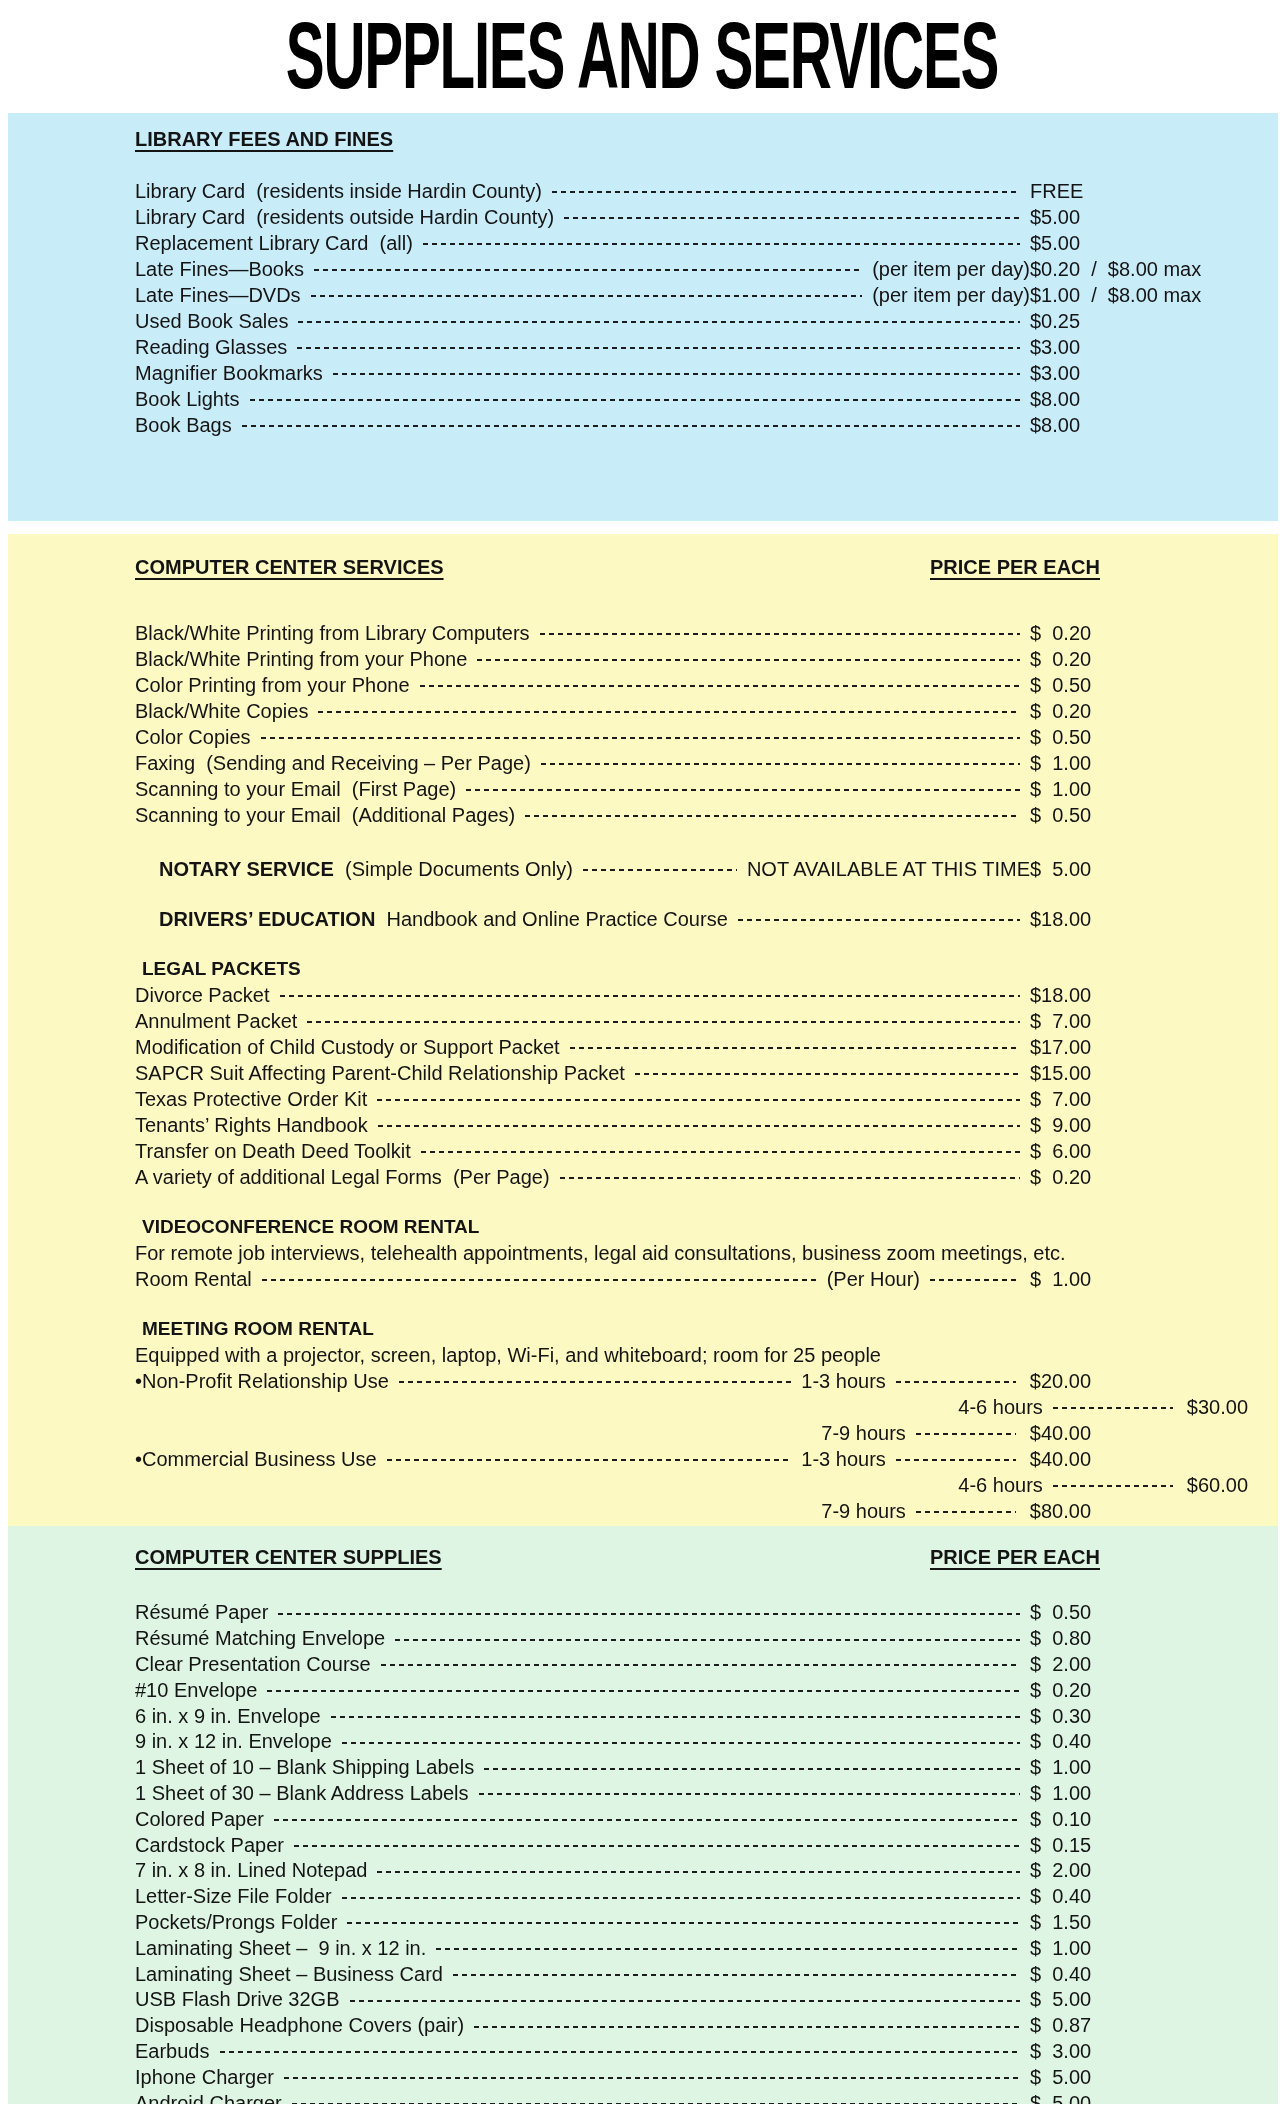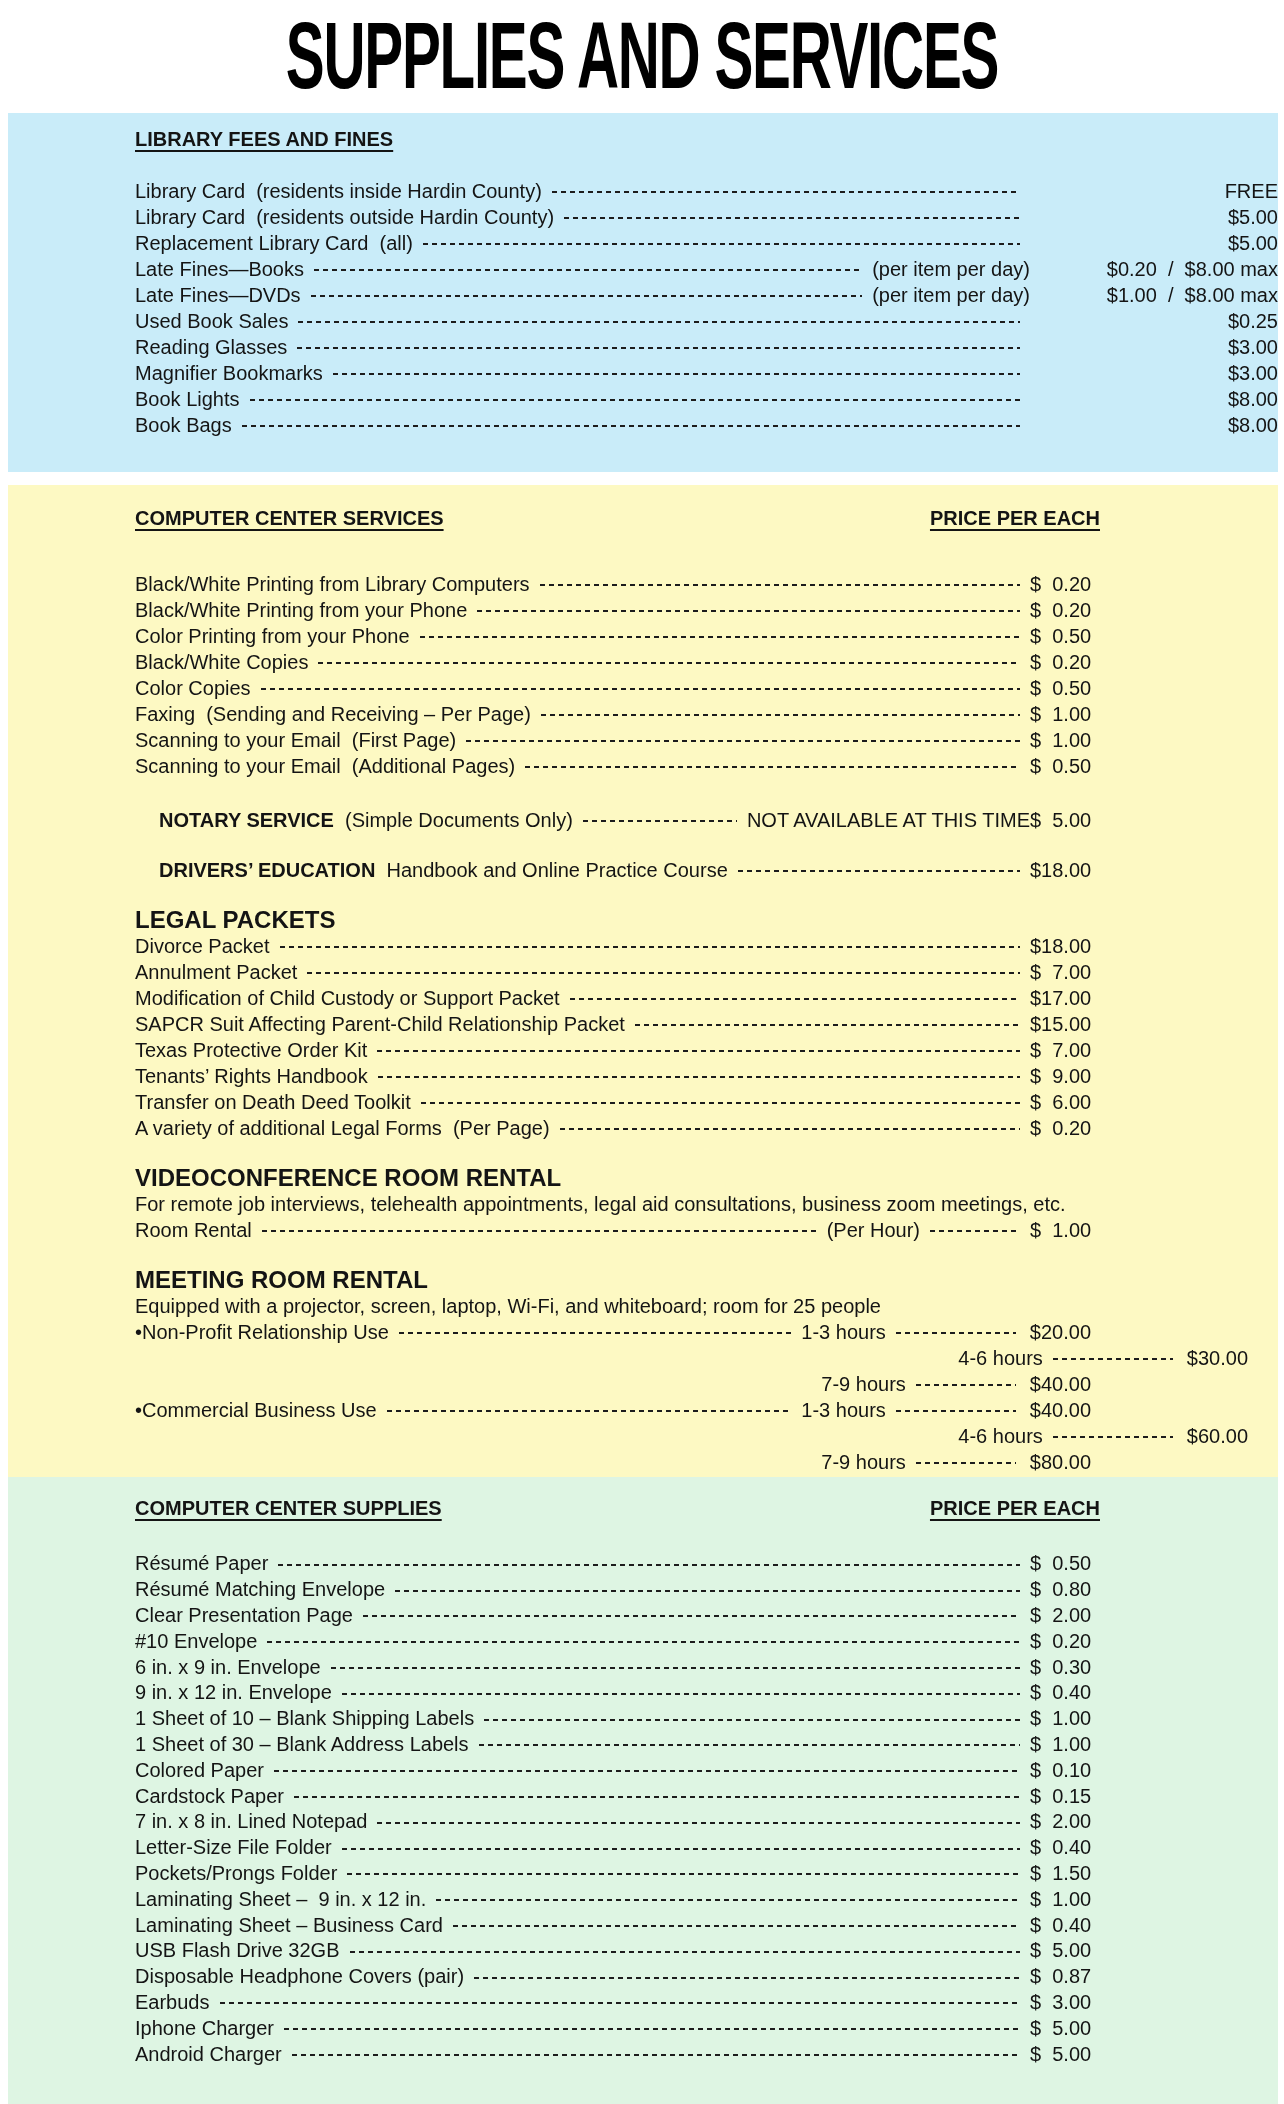--- a/index.html
+++ b/index.html
@@ -11,27 +11,27 @@
   .title{
     margin-top:6px;height:100px;line-height:100px;text-align:center;
     font-weight:700;font-size:94px;letter-spacing:-2px;
     transform:scaleX(0.62);transform-origin:50% 50%;
     white-space:nowrap;color:#000;
   }
   .band{
     margin-left:8px;width:1270px;box-sizing:border-box;
     padding-left:127px;padding-right:0;
   }
-  .band.blue{background:#c9ecf9;height:359px;padding-top:13px;margin-top:7px;text-align:right;}
+  .band.blue{background:#c9ecf9;height:408px;padding-top:13px;margin-top:7px;}
   .band.yellow{background:#fdf9c3;height:992px;padding-top:20px;margin-top:13px;}
   .band.green{background:#def5e3;height:636px;padding-top:18px;}
   .heads{display:flex;height:26px;align-items:center;font-size:20px;}
   .hd{font-weight:700;text-decoration:underline;text-underline-offset:4px;text-decoration-thickness:2px;white-space:pre;}
   .heads .right{margin-left:auto;margin-right:178px;}
-  .subhd{font-weight:700;font-size:24px;height:26px;line-height:26px;white-space:pre;}
+  .subhd{font-weight:700;font-size:19px;height:26px;line-height:26px;white-space:pre;margin-left:7px;}
   .desc{font-size:20px;height:26px;line-height:26px;white-space:pre;}
   .row{display:flex;align-items:center;height:26px;font-size:20px;}
   .band.green .row{height:25.8px;}
   .row span{white-space:pre;}
   .b{font-weight:700;margin-left:24px;}
   .leader{
     flex:1 1 auto;height:2px;align-self:center;margin:2px 10px 0 10px;
     background:repeating-linear-gradient(to right,#1c1c1c 0 5px,transparent 5px 9px);
   }
   .leader.fx{flex:0 0 90px;}
@@ -354,21 +354,21 @@
   </div>
       <div class="row">
 
     <span class="label">Résumé Matching Envelope</span>
     <span class="leader"></span>
 
     <span class="price">$  0.80</span>
   </div>
       <div class="row">
 
-    <span class="label">Clear Presentation Page</span>
+    <span class="label">Clear Presentation Course</span>
     <span class="leader"></span>
 
     <span class="price">$  2.00</span>
   </div>
       <div class="row">
 
     <span class="label">#10 Envelope</span>
     <span class="leader"></span>
 
     <span class="price">$  0.20</span>

